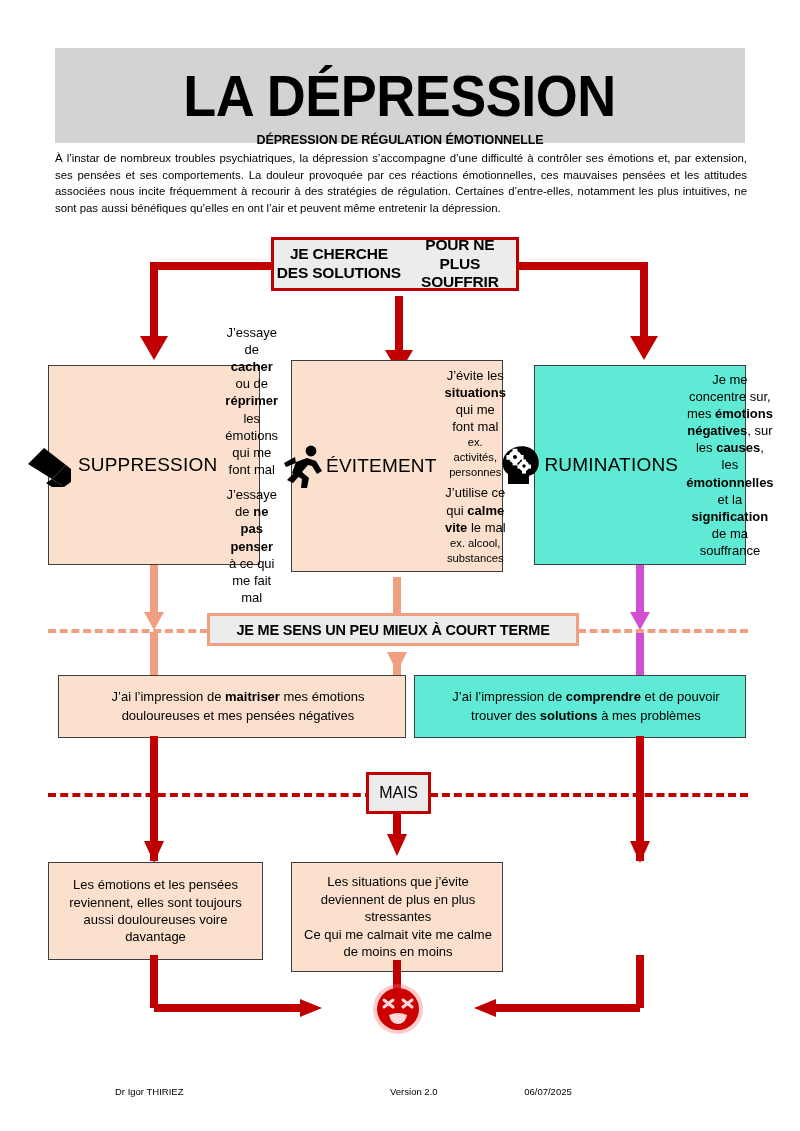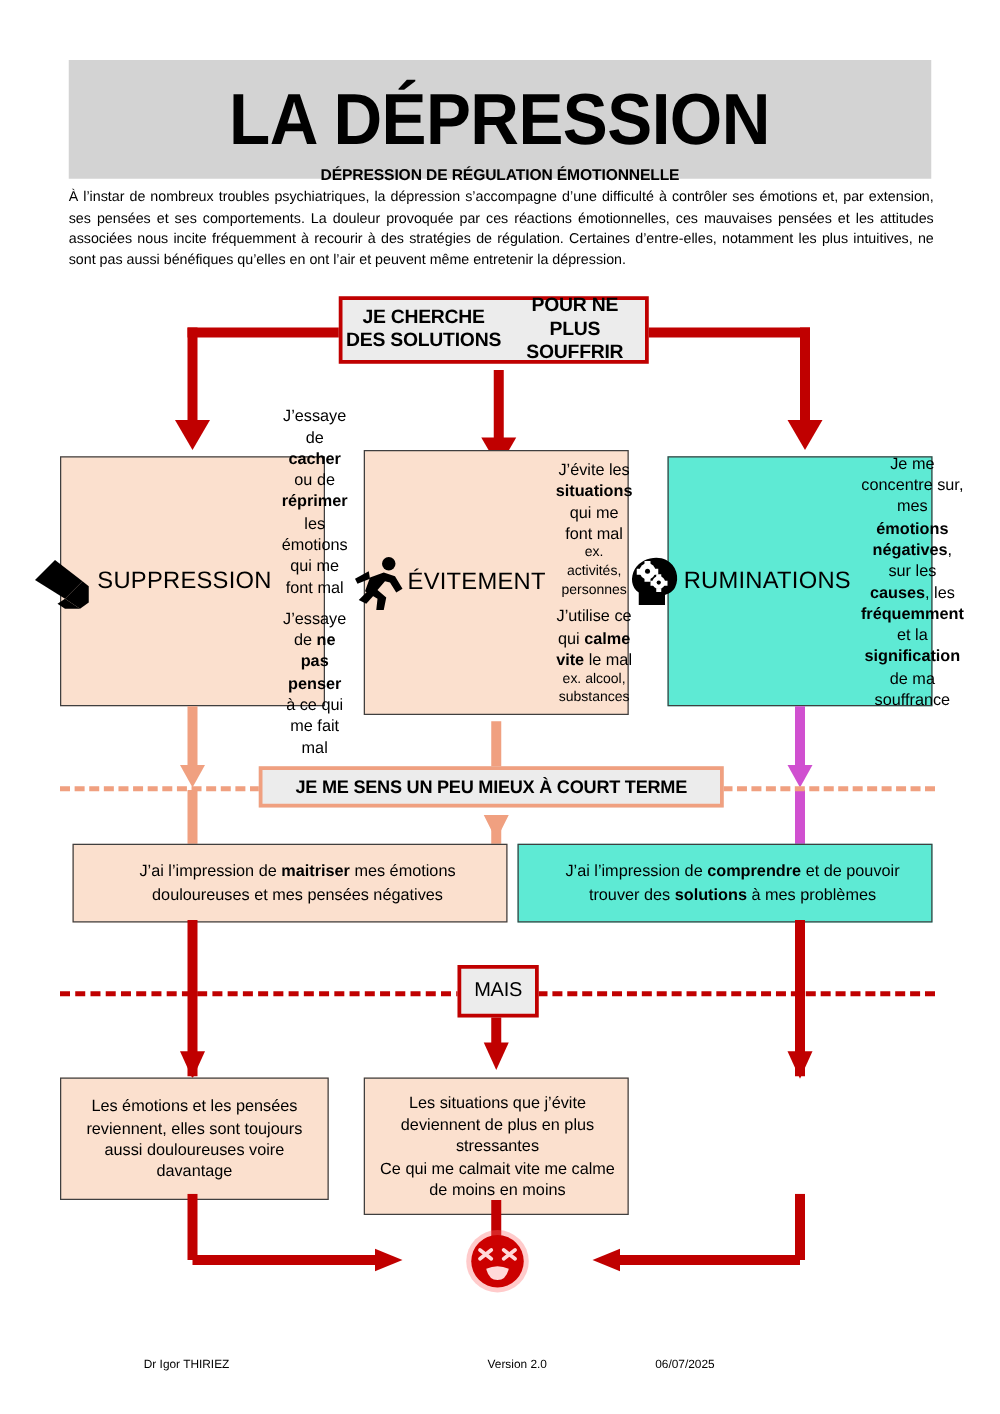--- a/index.html
+++ b/index.html
@@ -137,21 +137,21 @@
           <rect x="22.2" y="11" width="3.4" height="4.8"></rect>
           <rect x="24" y="15.4" width="4" height="3"></rect>
           <rect x="24" y="26.6" width="4" height="3"></rect>
           <rect x="19.4" y="20.6" width="3" height="4"></rect>
           <rect x="30" y="20.6" width="3" height="4"></rect>
         </g>
       </svg>
     </div>
     <div class="cat-title">RUMINATIONS</div>
     <div class="cat-body">
-      <div><span>Je me concentre sur, mes </span><b>émotions négatives</b><span>, sur les </span><b>causes</b><span>, les </span><b>fréquemment</b><span> et la </span><b>signification</b><span> de ma souffrance</span></div>
+      <div><span>Je me concentre sur, mes </span><b>émotions négatives</b><span>, sur les </span><b>causes</b><span>, les </span><b>émotionnelles</b><span> et la </span><b>signification</b><span> de ma souffrance</span></div>
     </div>
   </div>
 
   <svg class="ln" style="left:0;top:560px;width:800px;height:120px;" viewBox="0 0 800 120">
     <g fill="#f0a080">
       <rect x="150" y="5" width="8" height="50"></rect>
       <polygon points="144,52 164,52 154,70 "></polygon>
       <rect x="393" y="17" width="8" height="45"></rect>
       <rect x="393" y="95" width="8" height="22"></rect>
       <polygon points="387,92 407,92 397,112 " fill="#f0a080"></polygon>

